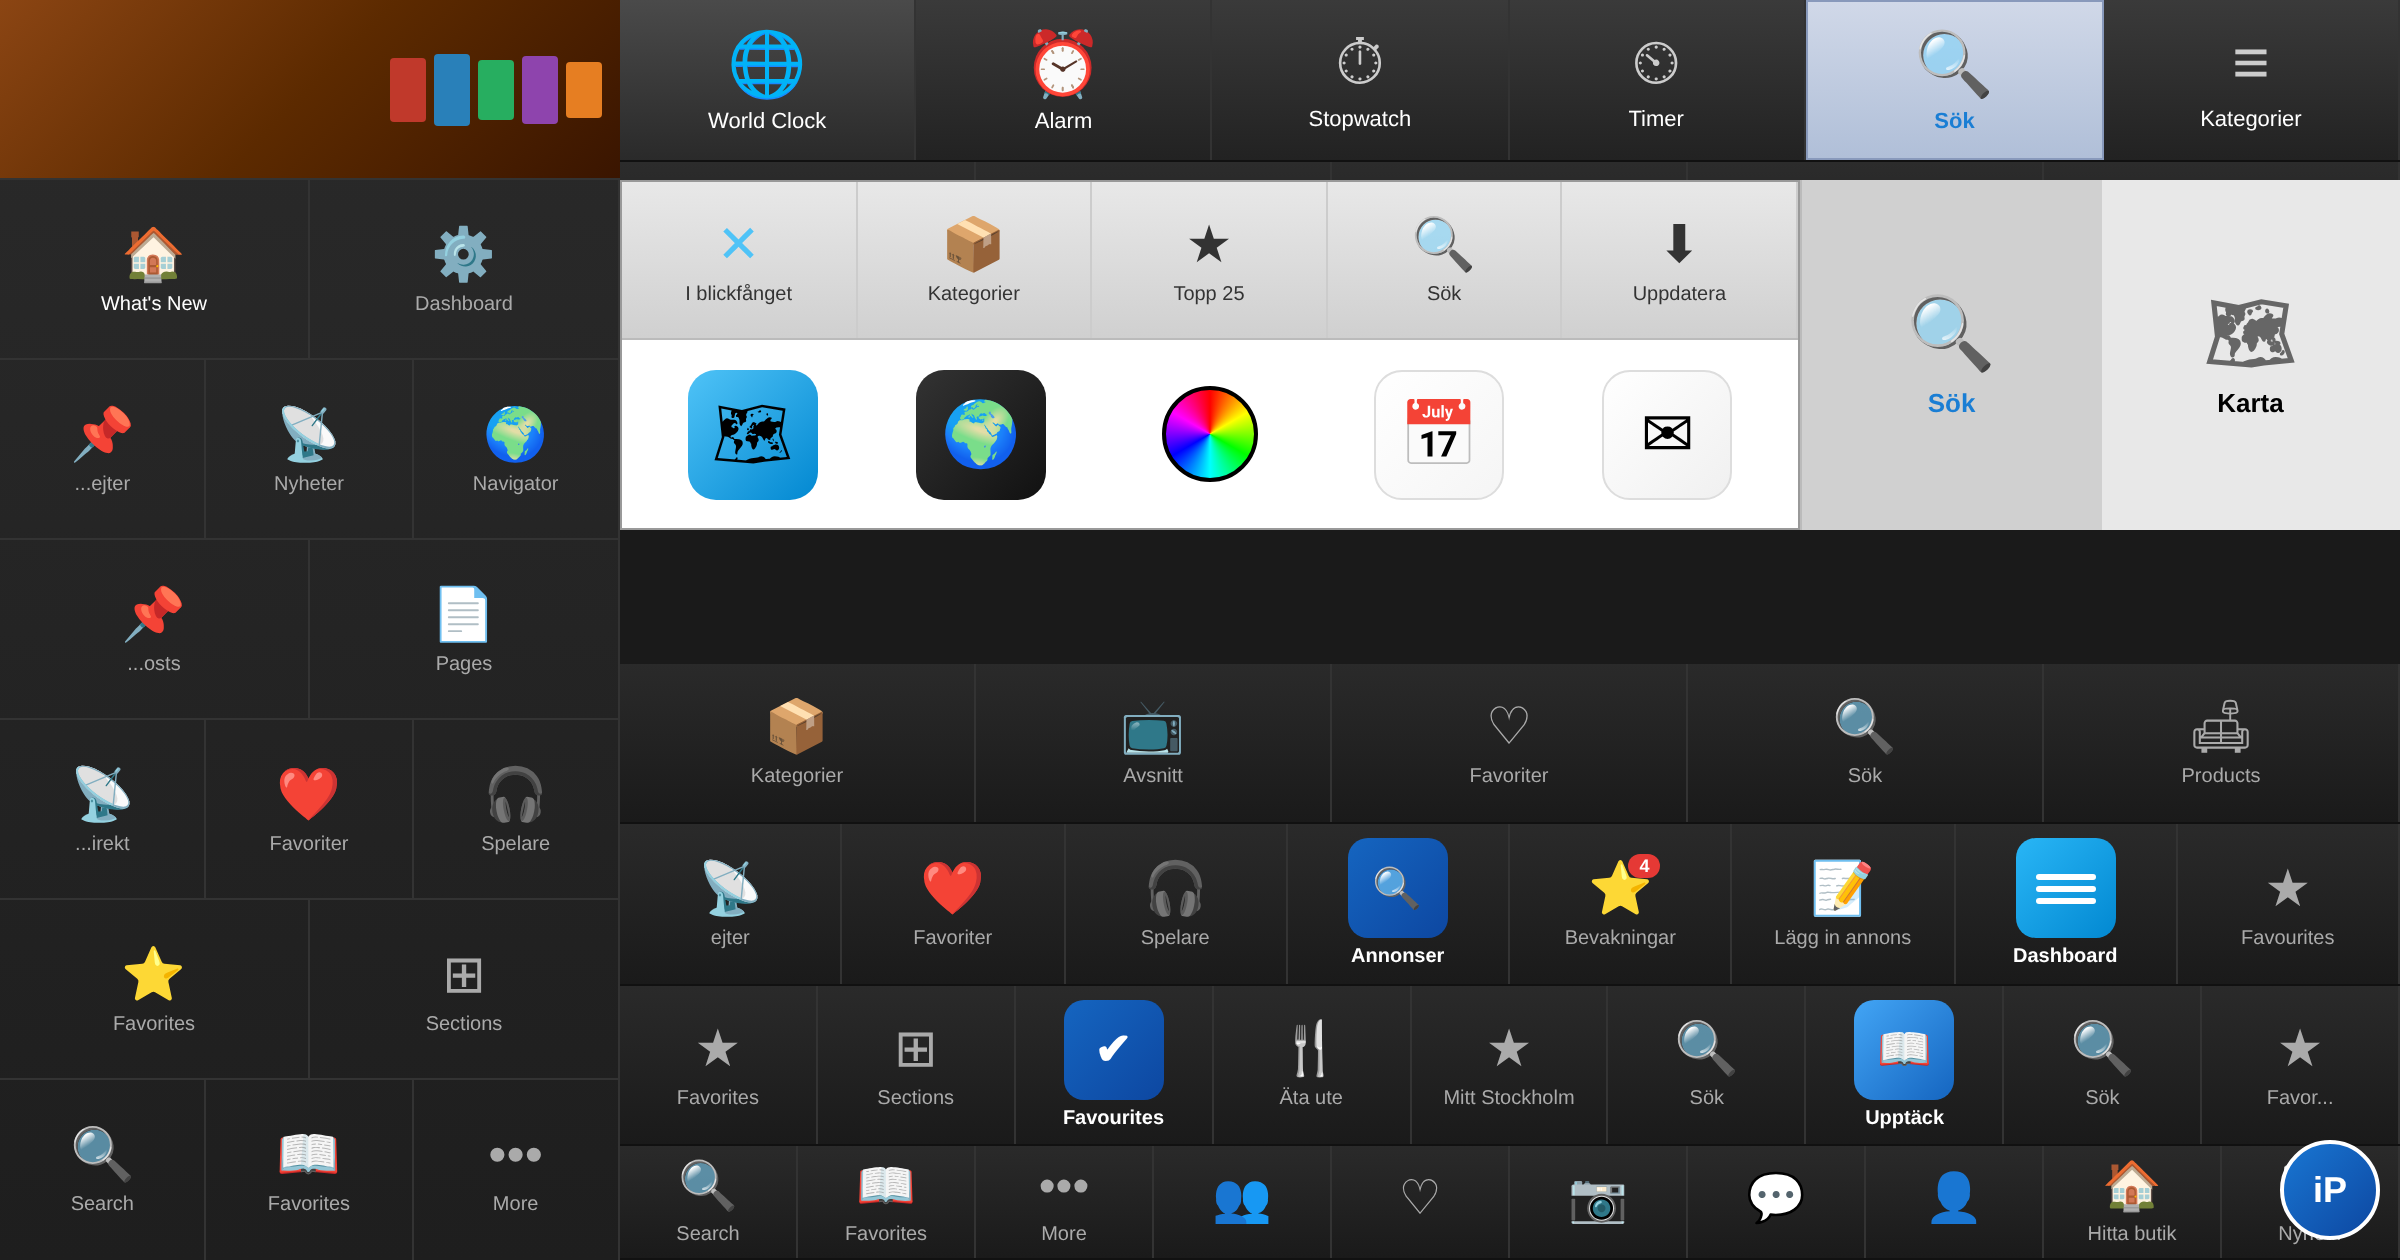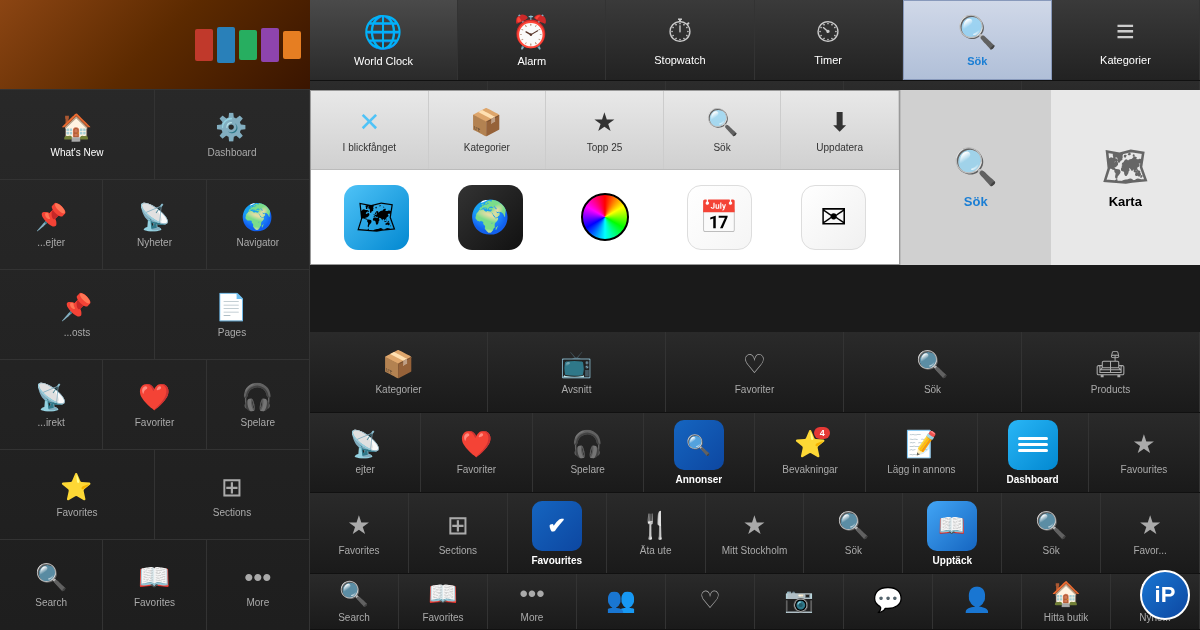--- a/index.html
+++ b/index.html
@@ -492,21 +492,21 @@
       position: absolute;
       bottom: 10px;
       right: 10px;
       width: 50px;
       height: 50px;
       background: linear-gradient(135deg, #1976D2, #0D47A1);
       border-radius: 50%;
       display: flex;
       align-items: center;
       justify-content: center;
-      font-size: 22px;
+      font-size: 18px;
       font-weight: 900;
       color: #fff;
       z-index: 200;
       border: 2px solid #fff;
     }
 
     
     .chat-bubble {
       width: 44px;
       height: 44px;

